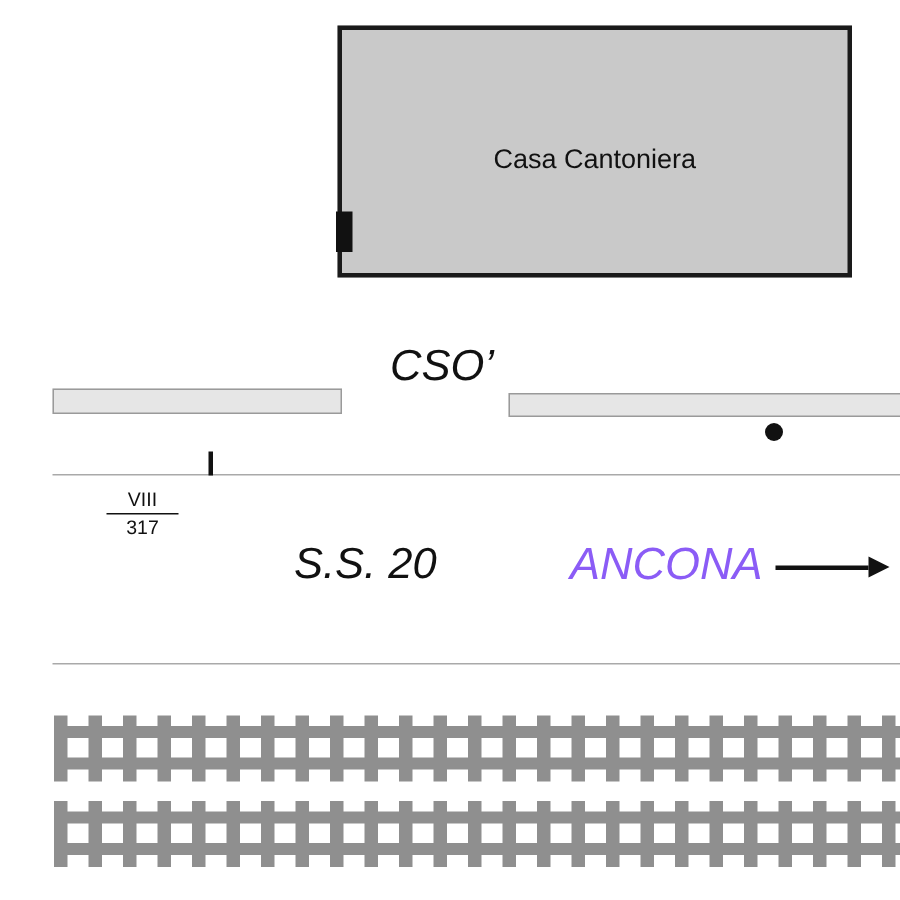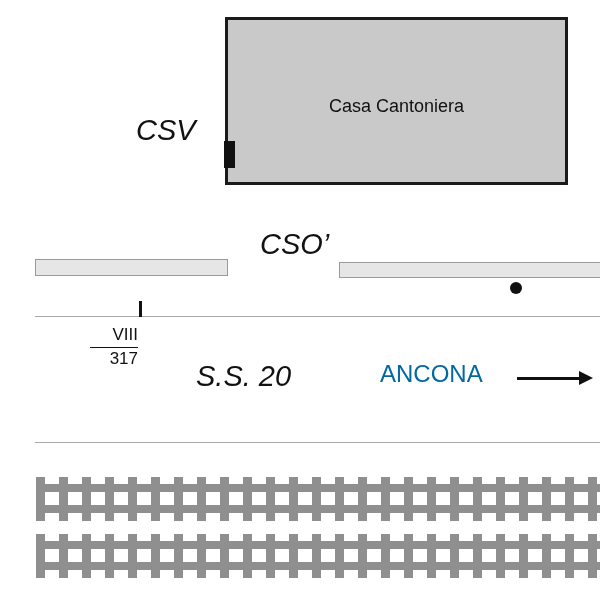--- a/index.html
+++ b/index.html
@@ -86,24 +86,24 @@
   .bottom-line { top: 442px; }
 
   .km-tick {
     position: absolute;
     left: 111px; top: 301px;
     width: 3px; height: 16px;
     background: #111111;
   }
   .km-marker {
     position: absolute;
-    left: 62px; top: 326px;
+    left: 43px; top: 326px;
     width: 48px;
-    text-align: right;
-    font-size: 17px;
+    text-align: center;
+    font-size: 13px;
     color: #111111;
     line-height: 1.1;
   }
   .km-numerator {
     display: block;
     border-bottom: 1px solid #111111;
     padding-bottom: 2px;
   }
   .km-denominator {
     display: block;
@@ -113,22 +113,23 @@
   .road-label {
     position: absolute;
     left: 168px; top: 360px;
     font-size: 29px;
     font-style: italic;
     color: #111111;
   }
   .direction-label {
     position: absolute;
     left: 352px; top: 360px;
-    font-size: 24px;
-    color: #0369a1;
+    font-size: 30px;
+    font-style: italic;
+    color: #8b5cf6;
   }
   .direction-arrow {
     position: absolute;
     left: 489px; top: 377px;
     width: 62px; height: 3px;
     background: #111111;
   }
   .direction-arrow .arrow-head {
     position: absolute;
     right: -14px; top: -6px;
@@ -162,21 +163,20 @@
   .rail-bottom { top: 28px; }
 </style>
 </head>
 <body>
 
 <div class="stage">
 
   <div class="building">
     <div class="building-label">Casa Cantoniera</div>
   </div>
-  <div class="csv-label">CSV</div>
   <div class="csv-marker"></div>
 
   <div class="bar bar-left"></div>
   <div class="cso-prime-label">CSO’</div>
   <div class="dot dot-cso-prime"></div>
   <div class="bar bar-right"></div>
   <div class="dot dot-cso"></div>
 
   <div class="thin-line road-line"></div>
   <div class="km-tick"></div>

